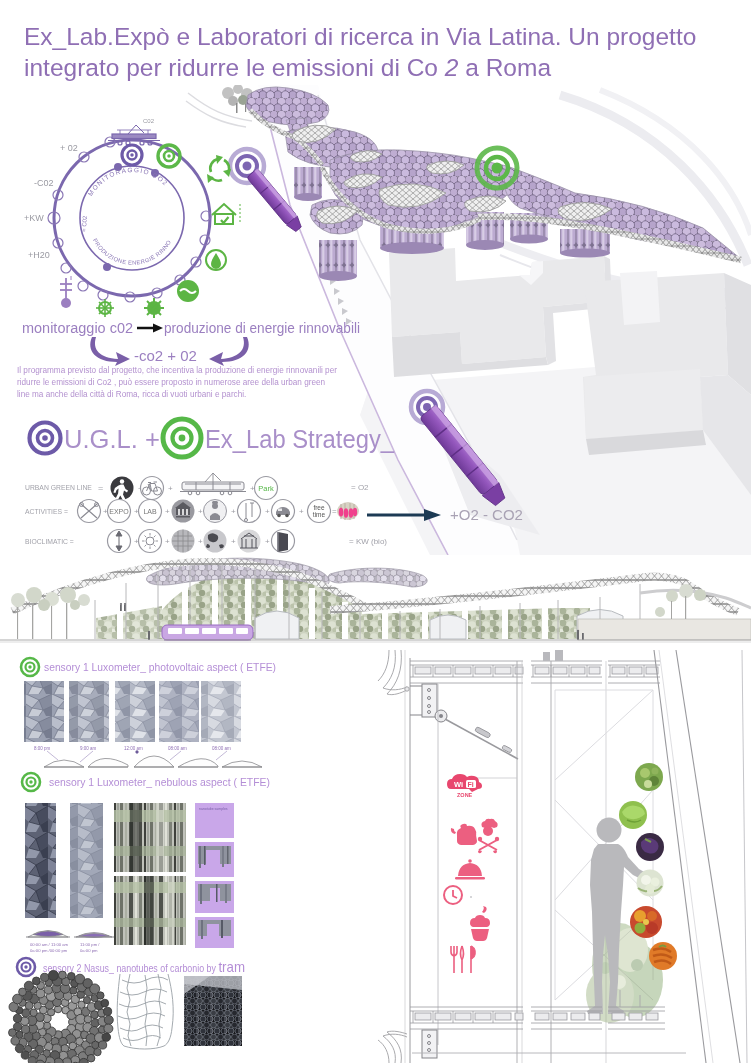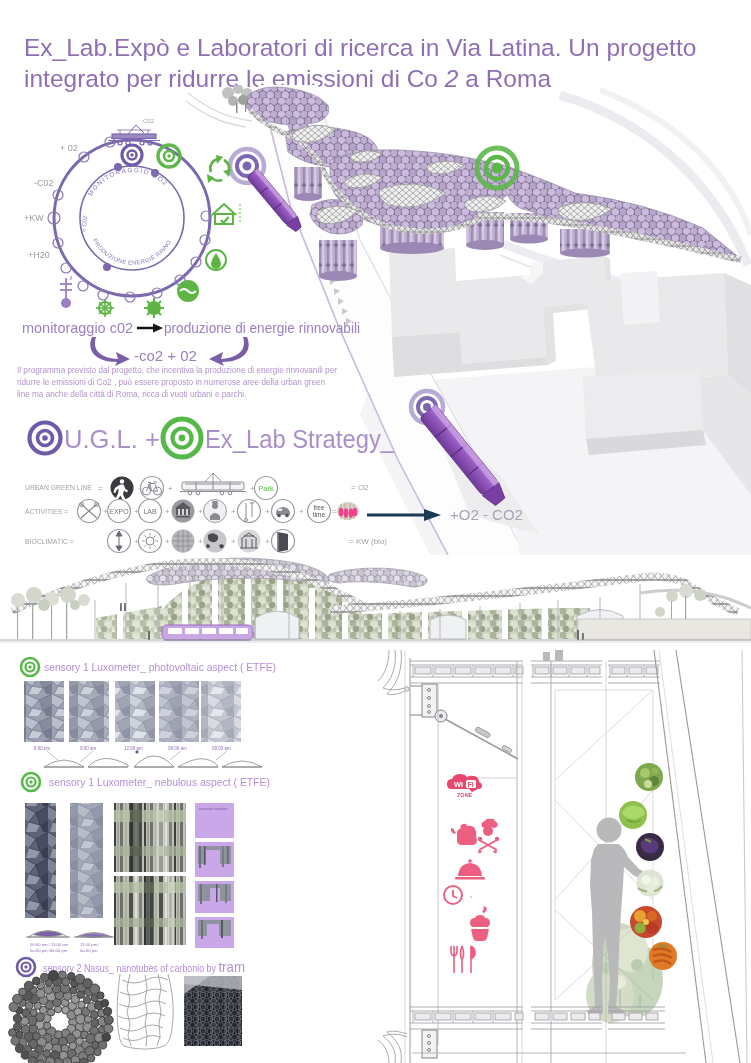--- a/index.html
+++ b/index.html
@@ -2,21 +2,21 @@
 <html><head>
 <meta charset="utf-8">
 <style>
 html,body{margin:0;padding:0;}
 body{width:751px;height:1063px;position:relative;background:#fff;font-family:"Liberation Sans",sans-serif;overflow:hidden;}
 .abs{position:absolute;}
 </style>
 </head>
 <body>
 
-<div class="abs" style="left:24px;top:32px;width:720px;font-size:24.5px;color:#8f6fb4;line-height:31px;letter-spacing:0px;">Ex_Lab.Expò e Laboratori di ricerca in Via Latina. Un progetto<br>integrato per ridurre le emissioni di Co <i>2</i> a Roma</div>
+<div class="abs" style="left:24px;top:21px;width:720px;font-size:24.5px;color:#8f6fb4;line-height:31px;letter-spacing:0px;">Ex_Lab.Expò e Laboratori di ricerca in Via Latina. Un progetto<br>integrato per ridurre le emissioni di Co <i>2</i> a Roma</div>
 
 <svg class="abs" id="aerial" style="left:0;top:85px;" width="751" height="470" viewBox="0 0 751 470">
 <defs>
 <pattern id="bub" width="15" height="13" patternUnits="userSpaceOnUse">
 <rect width="15" height="13" fill="#a89fb4"></rect>
 <circle cx="4" cy="3.5" r="4.2" fill="#bfadd2" stroke="#6b5f7d" stroke-width="0.7"></circle>
 <circle cx="11.5" cy="3.5" r="4.2" fill="#ccbcdd" stroke="#6b5f7d" stroke-width="0.7"></circle>
 <circle cx="7.8" cy="10" r="4.2" fill="#b6a4cb" stroke="#6b5f7d" stroke-width="0.7"></circle>
 <circle cx="0.3" cy="10" r="4.2" fill="#cabade" stroke="#6b5f7d" stroke-width="0.7"></circle>
 <circle cx="15.3" cy="10" r="4.2" fill="#cabade" stroke="#6b5f7d" stroke-width="0.7"></circle>

